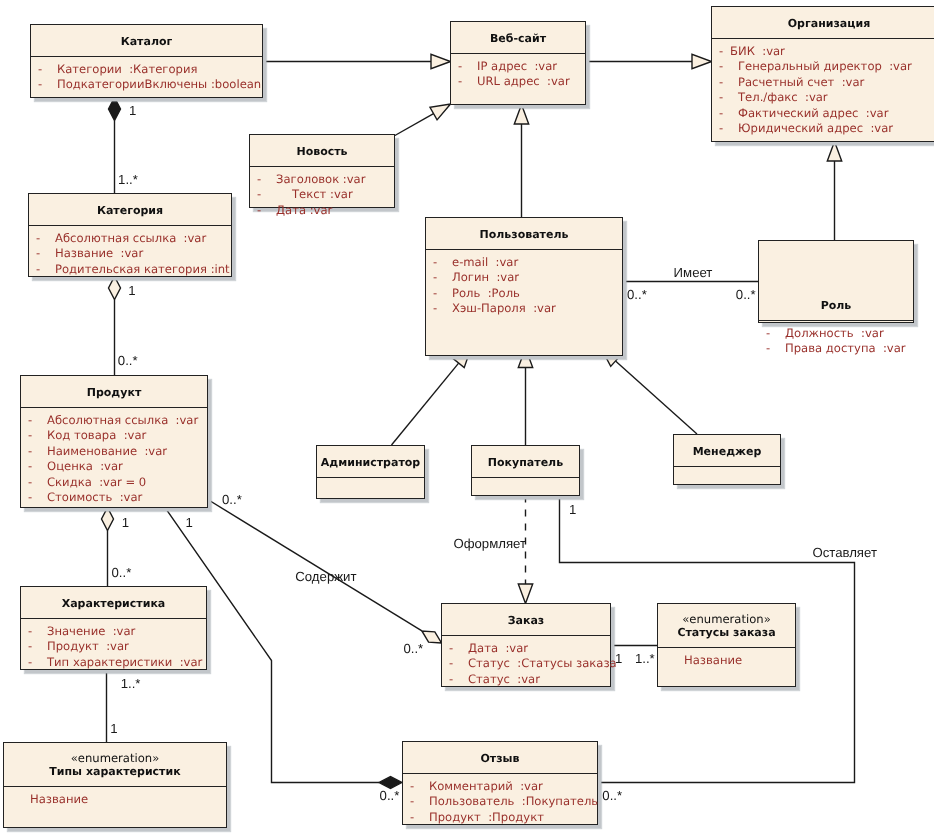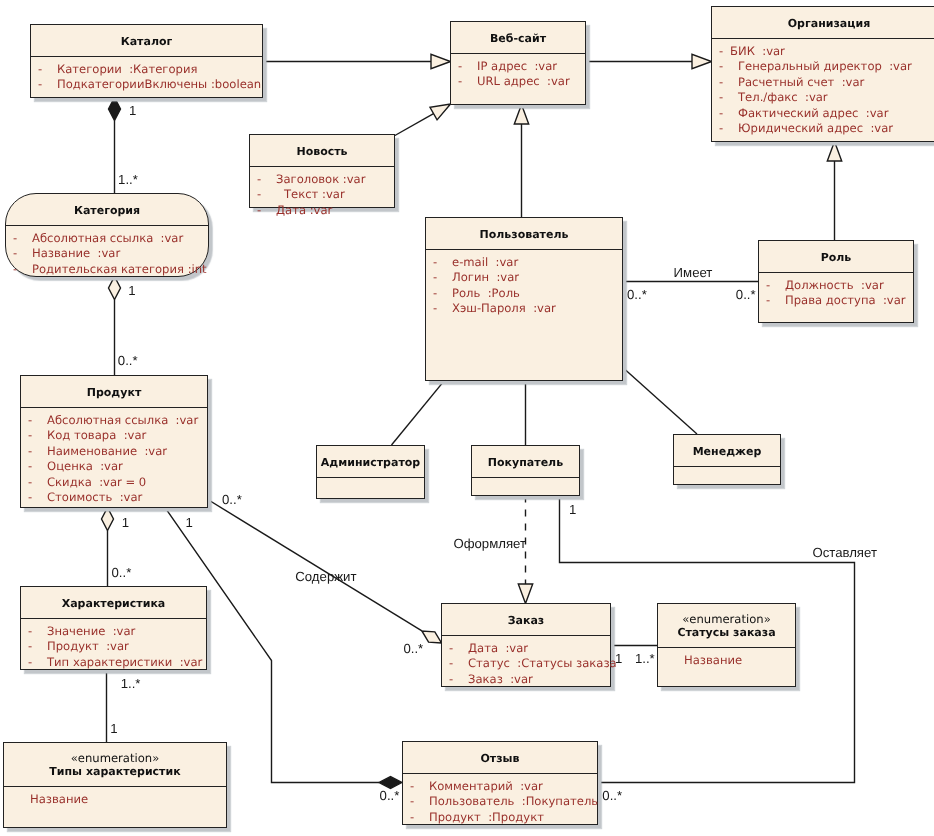--- a/index.html
+++ b/index.html
@@ -137,55 +137,55 @@
         </div>
       </div>
       <div class="cls" style="left: 249px; top: 134px; width: 146px; height: 74px;">
         <div class="hdr" style="height: 32px;">
           <span class="nm" style="top: 10px;">Новость</span>
         </div>
         <div class="body">
           <div class="dash" style="top: 6px;">-</div>
           <div class="attr" style="top: 6px; left: 26px;">Заголовок :var</div>
           <div class="dash" style="top: 21.4px;">-</div>
-          <div class="attr" style="top: 21.4px; left: 34px;">Текст :var</div>
+          <div class="attr" style="top: 21.4px; left: 42px;">Текст :var</div>
           <div class="dash" style="top: 36.8px;">-</div>
           <div class="attr" style="top: 36.8px; left: 26px;">Дата :var</div>
         </div>
       </div>
-      <div class="cls" style="left: 5px; top: 193px; width: 204px; height: 84px; border-radius: 31px;">
+      <div class="cls" style="left: 28px; top: 193px; width: 204px; height: 84px;">
         <div class="hdr" style="height: 32px;">
           <span class="nm" style="top: 10px;">Категория</span>
         </div>
         <div class="body">
           <div class="dash" style="top: 6px;">-</div>
           <div class="attr" style="top: 6px; left: 26px;">Абсолютная ссылка  :var</div>
           <div class="dash" style="top: 21.4px;">-</div>
           <div class="attr" style="top: 21.4px; left: 26px;">Название  :var</div>
           <div class="dash" style="top: 36.8px;">-</div>
           <div class="attr" style="top: 36.8px; left: 26px;">Родительская категория :int</div>
         </div>
       </div>
-      <div class="cls" style="left: 425px; top: 217px; width: 198px; height: 164px;">
+      <div class="cls" style="left: 425px; top: 217px; width: 198px; height: 139px;">
         <div class="hdr" style="height: 32px;">
           <span class="nm" style="top: 10px;">Пользователь</span>
         </div>
         <div class="body">
           <div class="dash" style="top: 6px;">-</div>
           <div class="attr" style="top: 6px; left: 26px;">e-mail  :var</div>
           <div class="dash" style="top: 21.4px;">-</div>
           <div class="attr" style="top: 21.4px; left: 26px;">Логин  :var</div>
           <div class="dash" style="top: 36.8px;">-</div>
           <div class="attr" style="top: 36.8px; left: 26px;">Роль  :Роль</div>
           <div class="dash" style="top: 52.2px;">-</div>
           <div class="attr" style="top: 52.2px; left: 26px;">Хэш-Пароля  :var</div>
         </div>
       </div>
       <div class="cls" style="left: 758px; top: 240px; width: 156px; height: 83px;">
-        <div class="hdr" style="height: 32px;">
+        <div class="hdr" style="height: 32px; margin-top: 48px;">
           <span class="nm" style="top: 10px;">Роль</span>
         </div>
         <div class="body">
           <div class="dash" style="top: 6px;">-</div>
           <div class="attr" style="top: 6px; left: 26px;">Должность  :var</div>
           <div class="dash" style="top: 21.4px;">-</div>
           <div class="attr" style="top: 21.4px; left: 26px;">Права доступа  :var</div>
         </div>
       </div>
       <div class="cls" style="left: 20px; top: 375px; width: 188px; height: 133px;">
@@ -250,21 +250,21 @@
       <div class="cls" style="left: 441px; top: 603px; width: 170px; height: 84px;">
         <div class="hdr" style="height: 32px;">
           <span class="nm" style="top: 10px;">Заказ</span>
         </div>
         <div class="body">
           <div class="dash" style="top: 6px;">-</div>
           <div class="attr" style="top: 6px; left: 26px;">Дата  :var</div>
           <div class="dash" style="top: 21.4px;">-</div>
           <div class="attr" style="top: 21.4px; left: 26px;">Статус  :Статусы заказа</div>
           <div class="dash" style="top: 36.8px;">-</div>
-          <div class="attr" style="top: 36.8px; left: 26px;">Заказ  :var</div>
+          <div class="attr" style="top: 36.8px; left: 26px;">Статус  :var</div>
         </div>
       </div>
       <div class="cls" style="left: 657px; top: 603px; width: 139px; height: 84px;">
         <div class="hdr" style="height: 44px;">
           <span class="stereo" style="top: 7.5px;">«enumeration»</span>
           <span class="nm" style="top: 21.5px;">Статусы заказа</span>
         </div>
         <div class="body">
           <div class="attr" style="top: 6px; left: 26px;">Название</div>
         </div>

